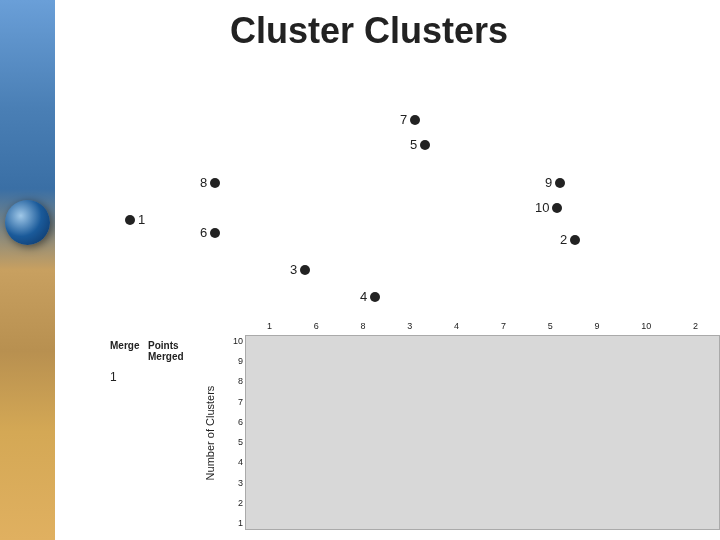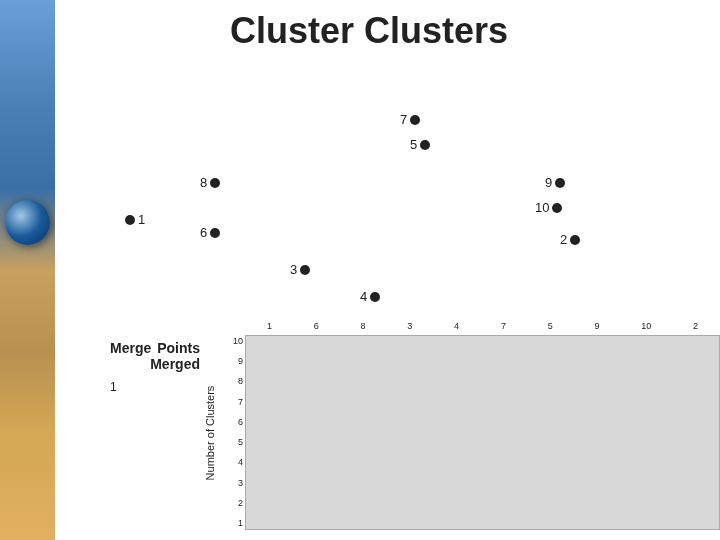--- a/index.html
+++ b/index.html
@@ -93,35 +93,35 @@
 
     
     .merge-table {
       width: 90px;
       padding-top: 5px;
       flex-shrink: 0;
     }
 
     .merge-table-header {
       display: flex;
-      font-size: 14px;
+      font-size: 10px;
       font-weight: bold;
       color: #222;
       margin-bottom: 8px;
     }
 
     .merge-table-row {
       display: flex;
       gap: 5px;
       font-size: 12px;
       color: #222;
     }
 
     .merge-col-merge { width: 38px; }
-    .merge-col-points { width: 52px; text-align: right; }
+    .merge-col-points { width: 52px; }
 
     
     .chart-area {
       flex: 1;
       position: relative;
       display: flex;
       flex-direction: row;
     }
 
     

